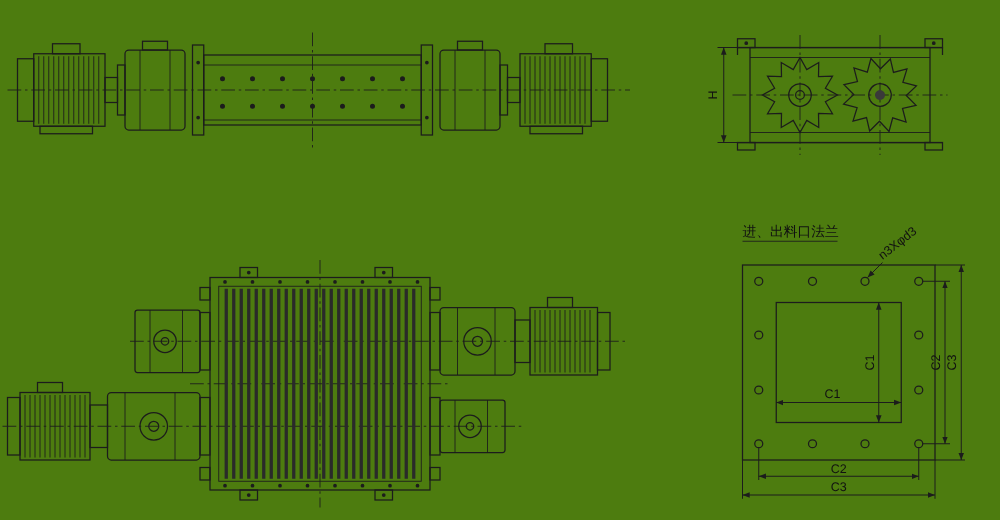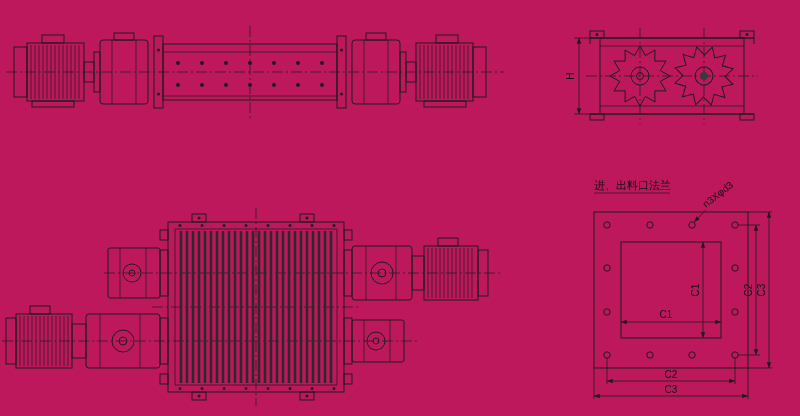--- a/index.html
+++ b/index.html
@@ -1,16 +1,16 @@
 <!DOCTYPE html>
 <html><head>
 <meta charset="utf-8">
 <style>
   html,body{margin:0;padding:0;background:#fff;}
-  .canvas{width:800px;height:416px;background:#be185d;position:relative;overflow:hidden;}
+  .canvas{width:800px;height:416px;background:#4d7c0f;position:relative;overflow:hidden;}
   svg{display:block;}
   .ln{stroke:#1c1c1c;stroke-width:1;fill:none;}
   .thin{stroke-width:.7;}
   .cl{stroke:#1c1c1c;stroke-width:.7;fill:none;stroke-dasharray:11 3 2 3;}
   .dim{stroke:#1c1c1c;stroke-width:.8;fill:none;}
   .dots{stroke:#1c1c1c;stroke-width:4;stroke-linecap:round;fill:none;}
   .dots-sm{stroke:#1c1c1c;stroke-width:3;stroke-linecap:round;fill:none;}
   .bar{stroke:#2a2a2a;stroke-width:2.6;fill:none;}
   .hubfill{fill:#3a3a3a;stroke:none;}
   .txt{font-family:"Liberation Sans",sans-serif;font-size:10px;fill:#111;}

